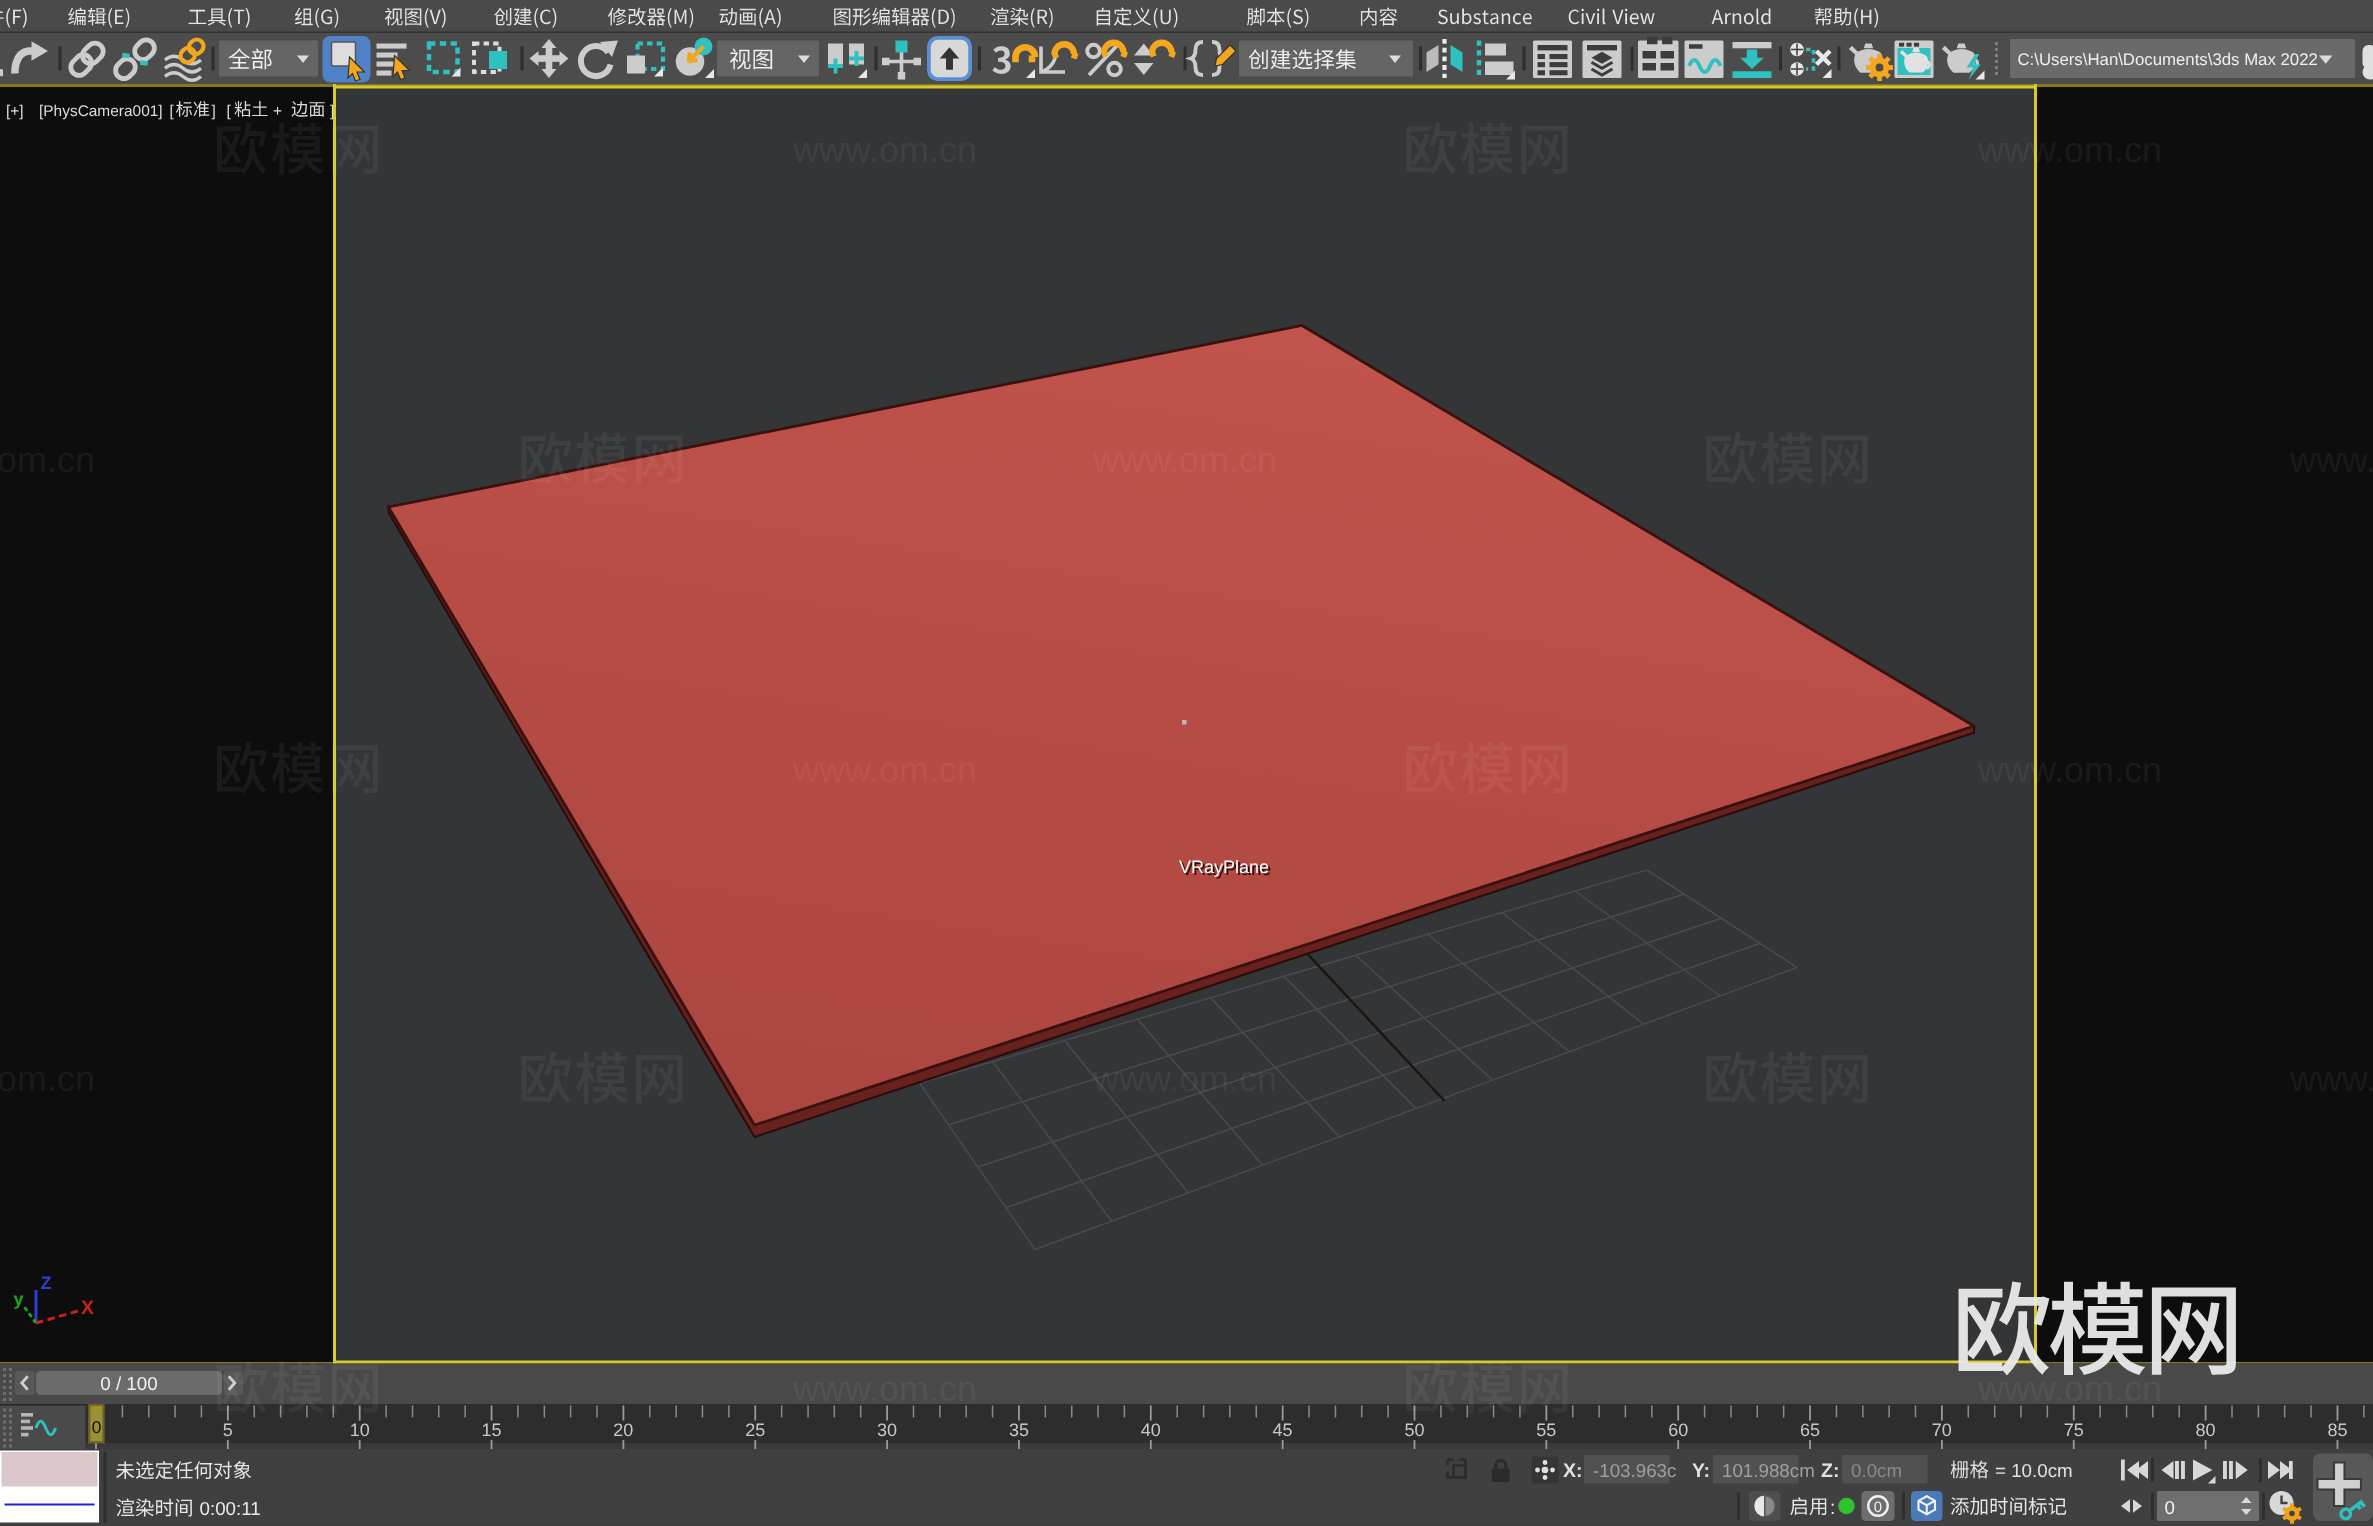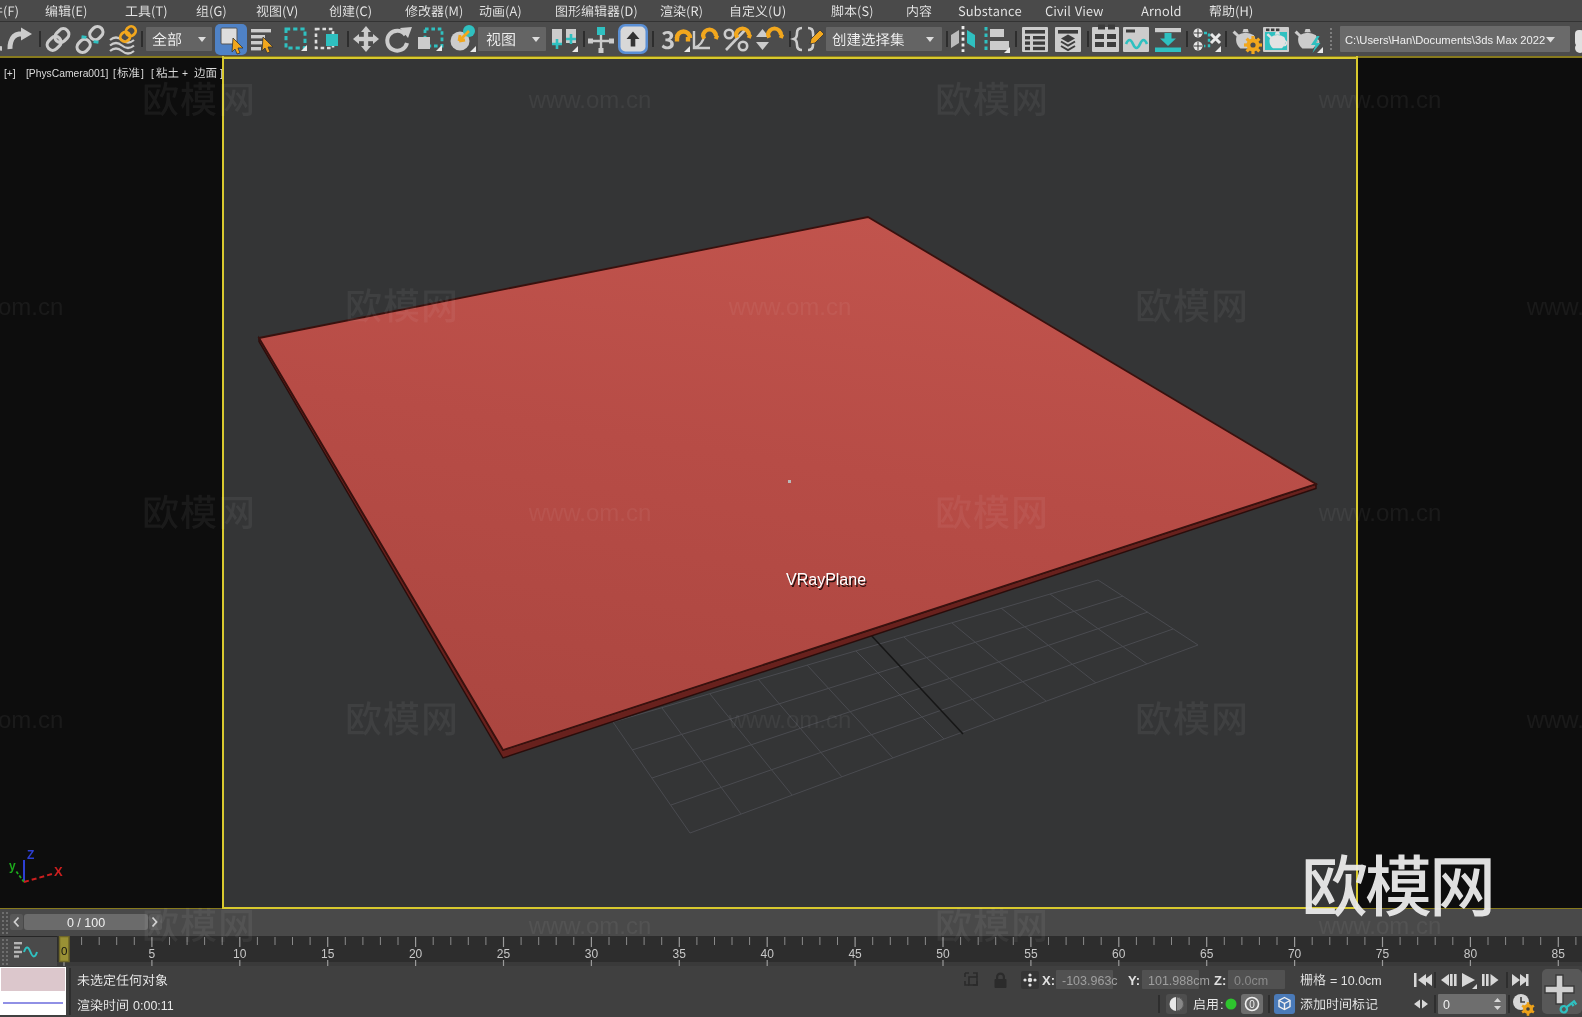--- a/index.html
+++ b/index.html
@@ -306,21 +306,21 @@
           <text x="113" y="21">[</text>
           <text x="141" y="21">]</text>
           <text x="151" y="21">[</text>
           <text x="182" y="21">+</text>
           <text x="220" y="21">]</text>
         </g>
         <path transform="translate(117,21)" fill="#dcdcdc" d="M5.4 -8.8V-8.0H10.4V-8.8ZM9.0 -3.7C9.5 -2.6 10.0 -1.1 10.2 -0.2L11.0 -0.5C10.8 -1.4 10.3 -2.8 9.7 -4.0ZM5.6 -3.9C5.3 -2.7 4.8 -1.5 4.2 -0.7C4.4 -0.6 4.7 -0.3 4.9 -0.2C5.5 -1.1 6.1 -2.4 6.4 -3.8ZM4.9 -6.0V-5.2H7.3V-0.2C7.3 -0.1 7.3 -0.0 7.1 0.0C6.9 0.0 6.4 0.0 5.8 -0.0C5.9 0.3 6.0 0.6 6.1 0.9C6.9 0.9 7.4 0.9 7.8 0.7C8.1 0.6 8.2 0.3 8.2 -0.2V-5.2H11.0V-6.0ZM2.3 -9.7V-7.2H0.6V-6.4H2.1C1.8 -5.0 1.0 -3.3 0.3 -2.5C0.4 -2.3 0.7 -1.9 0.8 -1.7C1.3 -2.4 1.9 -3.6 2.3 -4.9V0.9H3.2V-5.1C3.6 -4.5 4.0 -3.8 4.2 -3.5L4.7 -4.1C4.5 -4.5 3.5 -5.7 3.2 -6.1V-6.4H4.7V-7.2H3.2V-9.7Z M12.1 -8.8C12.6 -8.0 13.3 -6.9 13.6 -6.2L14.4 -6.6C14.1 -7.3 13.4 -8.4 12.8 -9.2ZM12.1 -0.0 12.9 0.4C13.5 -0.7 14.1 -2.2 14.6 -3.5L13.8 -3.9C13.3 -2.5 12.6 -1.0 12.1 -0.0ZM16.5 -4.5H18.9V-3.0H16.5ZM16.5 -5.3V-6.9H18.9V-5.3ZM18.5 -9.3C18.8 -8.8 19.2 -8.1 19.3 -7.6H16.7C17.0 -8.2 17.2 -8.8 17.4 -9.4L16.6 -9.6C16.0 -7.8 15.1 -6.1 13.9 -5.0C14.1 -4.8 14.4 -4.5 14.6 -4.4C15.0 -4.8 15.3 -5.3 15.7 -5.8V0.9H16.5V0.1H22.5V-0.7H19.8V-2.3H22.0V-3.0H19.8V-4.5H22.0V-5.3H19.8V-6.9H22.2V-7.6H19.4L20.1 -8.0C19.9 -8.4 19.6 -9.1 19.2 -9.6ZM16.5 -2.3H18.9V-0.7H16.5Z"></path>
         <path transform="translate(156,21)" fill="#dcdcdc" d="M0.6 -8.7C1.0 -7.9 1.2 -6.9 1.3 -6.2L2.0 -6.4C1.9 -7.1 1.6 -8.1 1.3 -8.9ZM4.6 -9.0C4.4 -8.2 4.0 -7.0 3.7 -6.4L4.4 -6.2C4.7 -6.8 5.1 -7.9 5.4 -8.8ZM5.3 -4.1V0.9H6.1V0.4H9.8V0.9H10.7V-4.1H8.1V-6.5H11.0V-7.3H8.1V-9.7H7.2V-4.1ZM6.1 -0.4V-3.3H9.8V-0.4ZM0.5 -5.7V-4.9H2.4C1.9 -3.6 1.1 -2.2 0.3 -1.4C0.5 -1.1 0.7 -0.8 0.8 -0.5C1.4 -1.2 2.1 -2.4 2.6 -3.6V0.9H3.4V-3.4C3.9 -2.9 4.5 -2.1 4.7 -1.7L5.2 -2.4C4.9 -2.7 3.8 -3.9 3.4 -4.3V-4.9H5.3V-5.7H3.4V-9.7H2.6V-5.7Z M16.8 -9.6V-6.0H12.8V-5.1H16.8V-0.4H12.1V0.4H22.4V-0.4H17.7V-5.1H21.7V-6.0H17.7V-9.6Z"></path>
         <path transform="translate(194,21)" fill="#dcdcdc" d="M0.9 -9.0C1.6 -8.4 2.3 -7.6 2.7 -7.0L3.4 -7.6C3.0 -8.1 2.2 -8.9 1.6 -9.5ZM6.4 -9.5C6.3 -8.8 6.3 -8.2 6.3 -7.6H3.9V-6.8H6.2C6.0 -4.6 5.5 -2.7 3.6 -1.6C3.8 -1.5 4.1 -1.2 4.2 -1.0C6.3 -2.3 6.9 -4.3 7.1 -6.8H9.7C9.5 -3.5 9.4 -2.3 9.1 -2.0C9.0 -1.8 8.9 -1.8 8.6 -1.8C8.4 -1.8 7.7 -1.8 7.0 -1.9C7.2 -1.6 7.3 -1.3 7.3 -1.0C8.0 -1.0 8.6 -1.0 9.0 -1.0C9.4 -1.0 9.6 -1.1 9.9 -1.4C10.3 -1.9 10.4 -3.3 10.6 -7.2C10.6 -7.3 10.6 -7.6 10.6 -7.6H7.2C7.2 -8.2 7.3 -8.8 7.3 -9.5ZM2.9 -5.8H0.5V-4.9H2.0V-1.3C1.5 -1.1 0.9 -0.6 0.3 0.1L0.9 0.9C1.5 0.1 2.0 -0.6 2.4 -0.6C2.6 -0.6 3.0 -0.2 3.5 0.1C4.3 0.7 5.3 0.8 6.8 0.8C8.0 0.8 10.1 0.7 10.9 0.7C10.9 0.4 11.1 -0.1 11.2 -0.3C10.0 -0.2 8.3 -0.1 6.9 -0.1C5.5 -0.1 4.5 -0.1 3.7 -0.6C3.3 -0.9 3.1 -1.1 2.9 -1.3Z M16.0 -3.8H18.4V-2.5H16.0ZM16.0 -4.5V-5.8H18.4V-4.5ZM16.0 -1.8H18.4V-0.5H16.0ZM12.2 -8.9V-8.1H16.6C16.5 -7.6 16.4 -7.1 16.3 -6.6H12.7V0.9H13.5V0.3H20.9V0.9H21.8V-6.6H17.2L17.6 -8.1H22.4V-8.9ZM13.5 -0.5V-5.8H15.2V-0.5ZM20.9 -0.5H19.2V-5.8H20.9Z"></path>
       </svg>
-<div class="abs" style="left:786px;top:514.5px;font-size:16px;color:#fff;text-shadow:1.4px 1.6px 0 rgba(0,0,0,0.8)">VRayPlane</div>
+<div class="abs" style="left:786px;top:514.5px;font-size:12px;color:#fff;text-shadow:1.4px 1.6px 0 rgba(0,0,0,0.8)">VRayPlane</div>
 </div>
 <div class="abs" style="left:0;top:56px;width:1582px;height:1.5px;background:#877a1e"></div>
 <div class="abs" style="left:0;top:907.5px;width:1582px;height:1.5px;background:#877a1e"></div>
     <div class="abs" style="left:0;top:909px;width:1582px;height:27px;background:#494949"></div>
 <svg class="abs" style="left:0;top:909px" width="1582" height="27" viewBox="0 0 1582 27">
       <rect x="2" y="3" width="2" height="2" fill="#6e6e6e"></rect>
       <rect x="6" y="3" width="2" height="2" fill="#6e6e6e"></rect>
       <rect x="2" y="7" width="2" height="2" fill="#6e6e6e"></rect>
       <rect x="6" y="7" width="2" height="2" fill="#6e6e6e"></rect>
       <rect x="2" y="11" width="2" height="2" fill="#6e6e6e"></rect>

